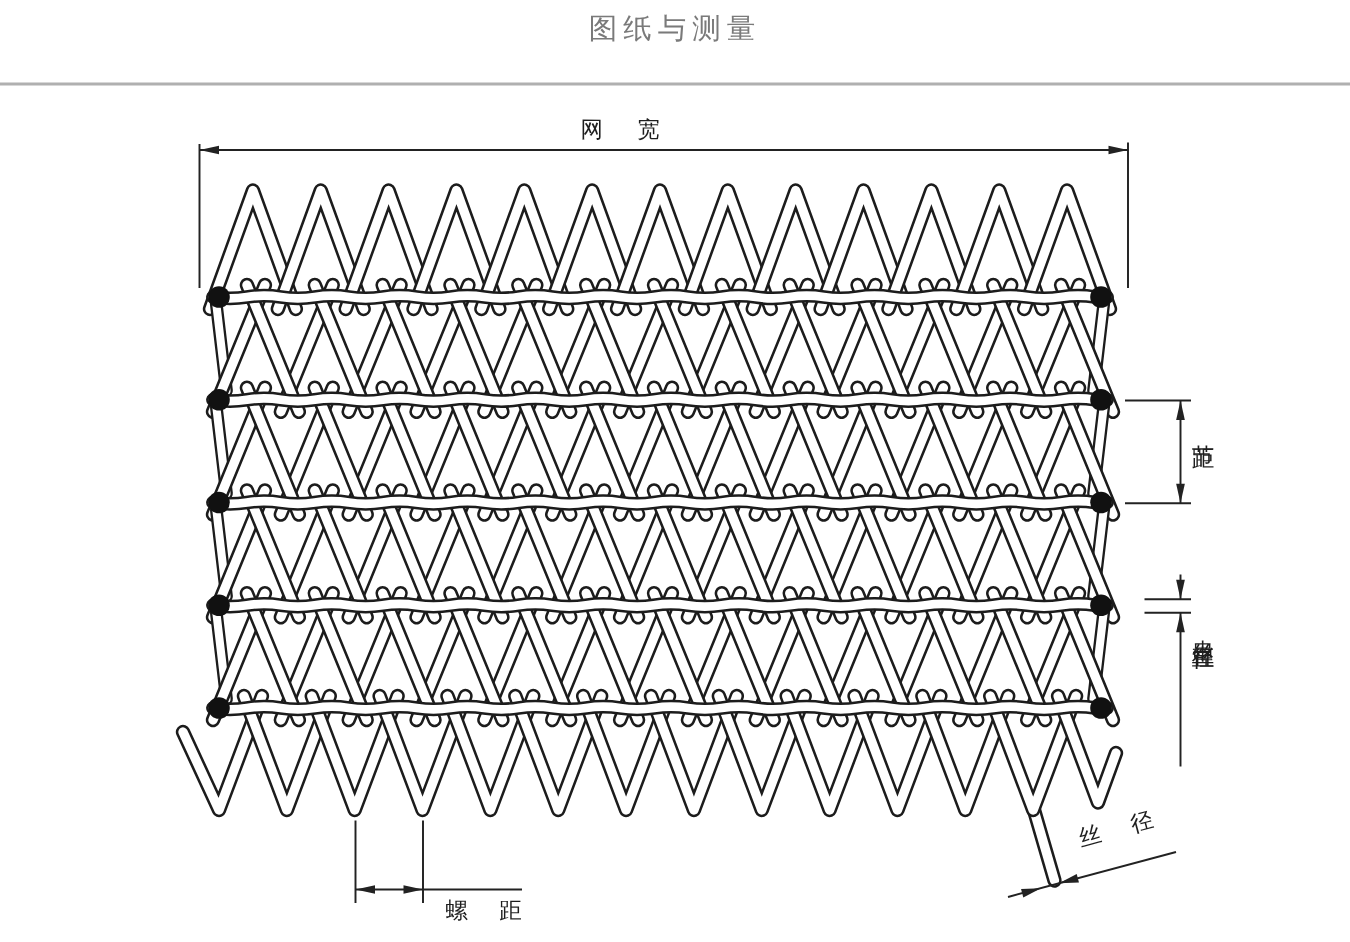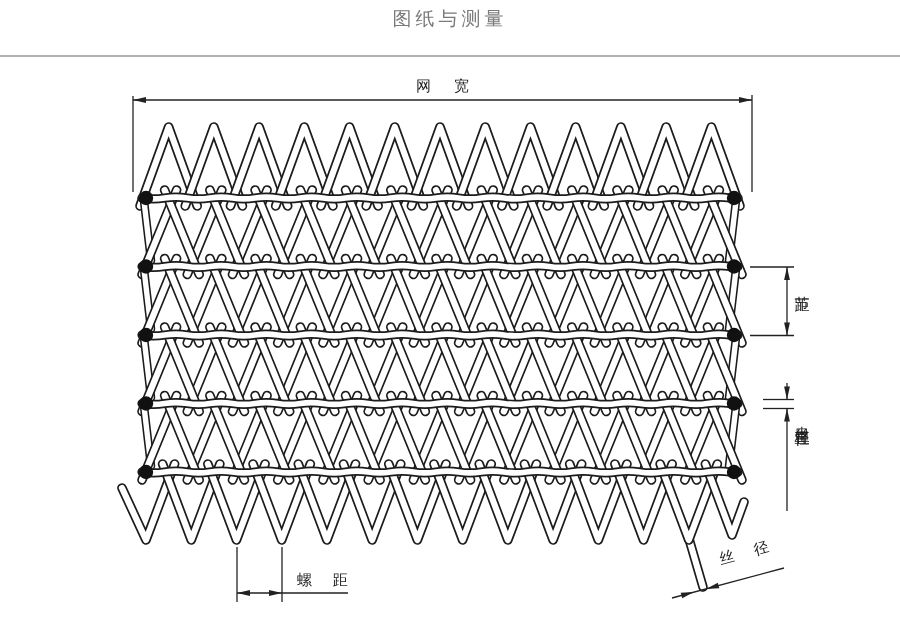--- a/index.html
+++ b/index.html
@@ -3,25 +3,25 @@
 <meta charset="utf-8">
 <style>
   html,body{margin:0;padding:0;background:#ffffff;}
   body{width:900px;height:628px;position:relative;overflow:hidden;
        font-family:"DejaVu Sans","Liberation Sans",sans-serif;}
   .title{position:absolute;top:6px;left:0;width:900px;text-align:center;
          font-size:19px;font-weight:normal;color:#7a7a7a;letter-spacing:4px;}
   .divider{position:absolute;top:55px;left:0;width:900px;height:2px;
            background:#b0b0b0;}
   .lbl{position:absolute;font-size:15px;color:#1e1e1e;white-space:nowrap;}
-  .net-width{top:77px;left:387px;width:120px;text-align:center;letter-spacing:9px;}
+  .net-width{top:77px;left:387px;width:120px;letter-spacing:9px;}
   .vlabel{writing-mode:vertical-rl;text-orientation:upright;letter-spacing:3px;}
   .pitch{top:284px;left:792px;}
   .cross-dia{top:414px;left:792px;letter-spacing:2px;}
-  .spiral-pitch{top:571px;left:297px;letter-spacing:8px;}
+  .spiral-pitch{top:598px;left:297px;letter-spacing:8px;}
   .wire-dia{top:550px;left:722px;letter-spacing:8px;
             transform:rotate(-15deg);transform-origin:0 100%;}
   svg{position:absolute;top:0;left:0;}
 </style>
 </head>
 <body>
 
 <div class="title">图纸与测量</div>
 <div class="divider"></div>
 

